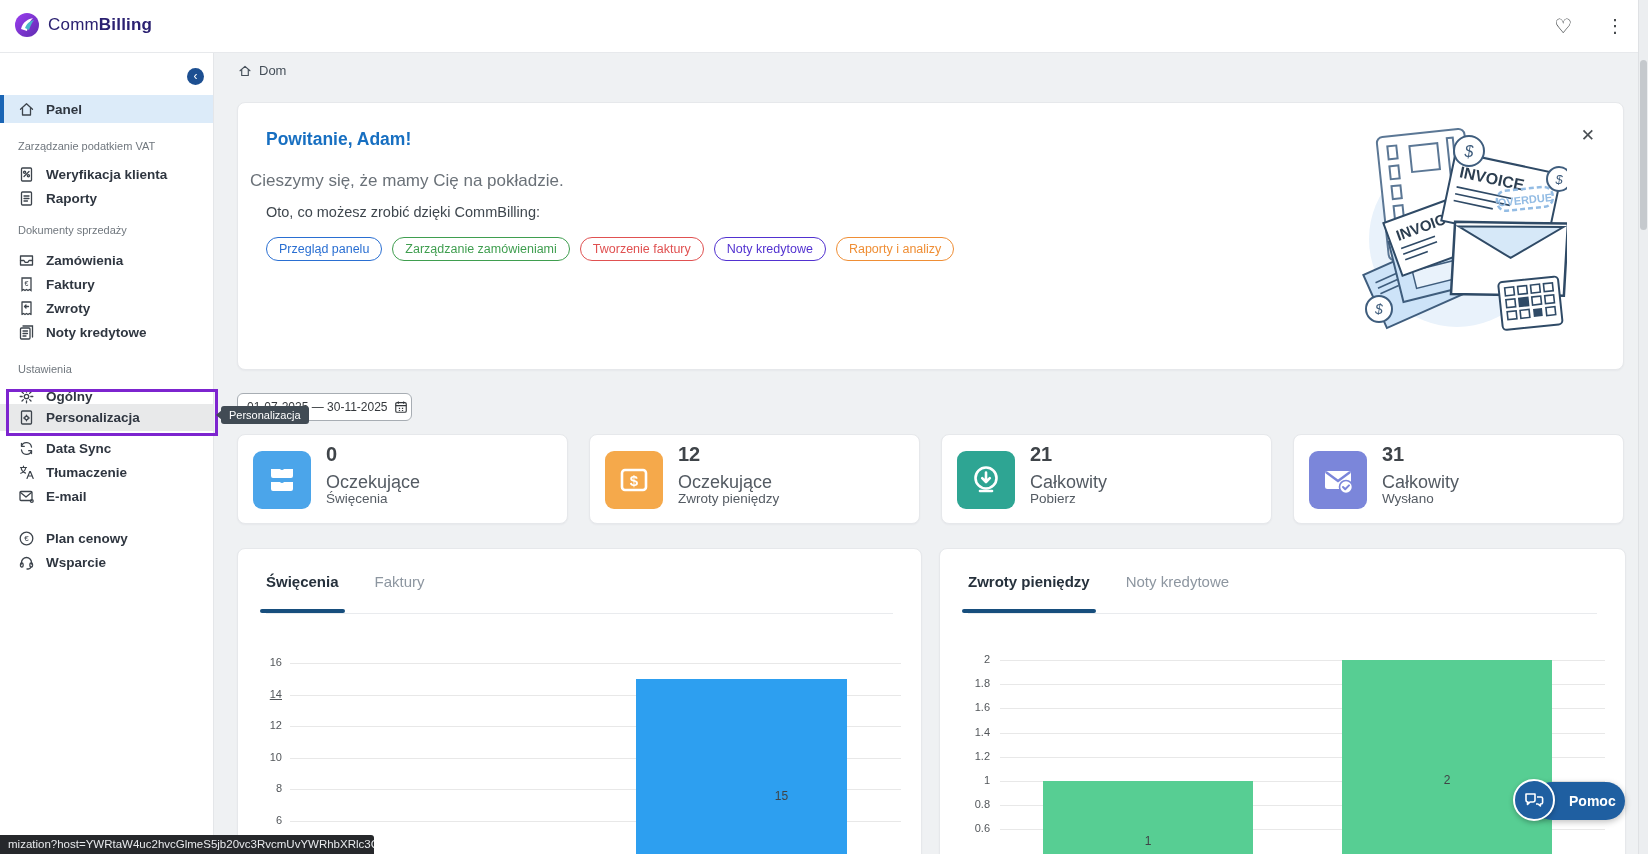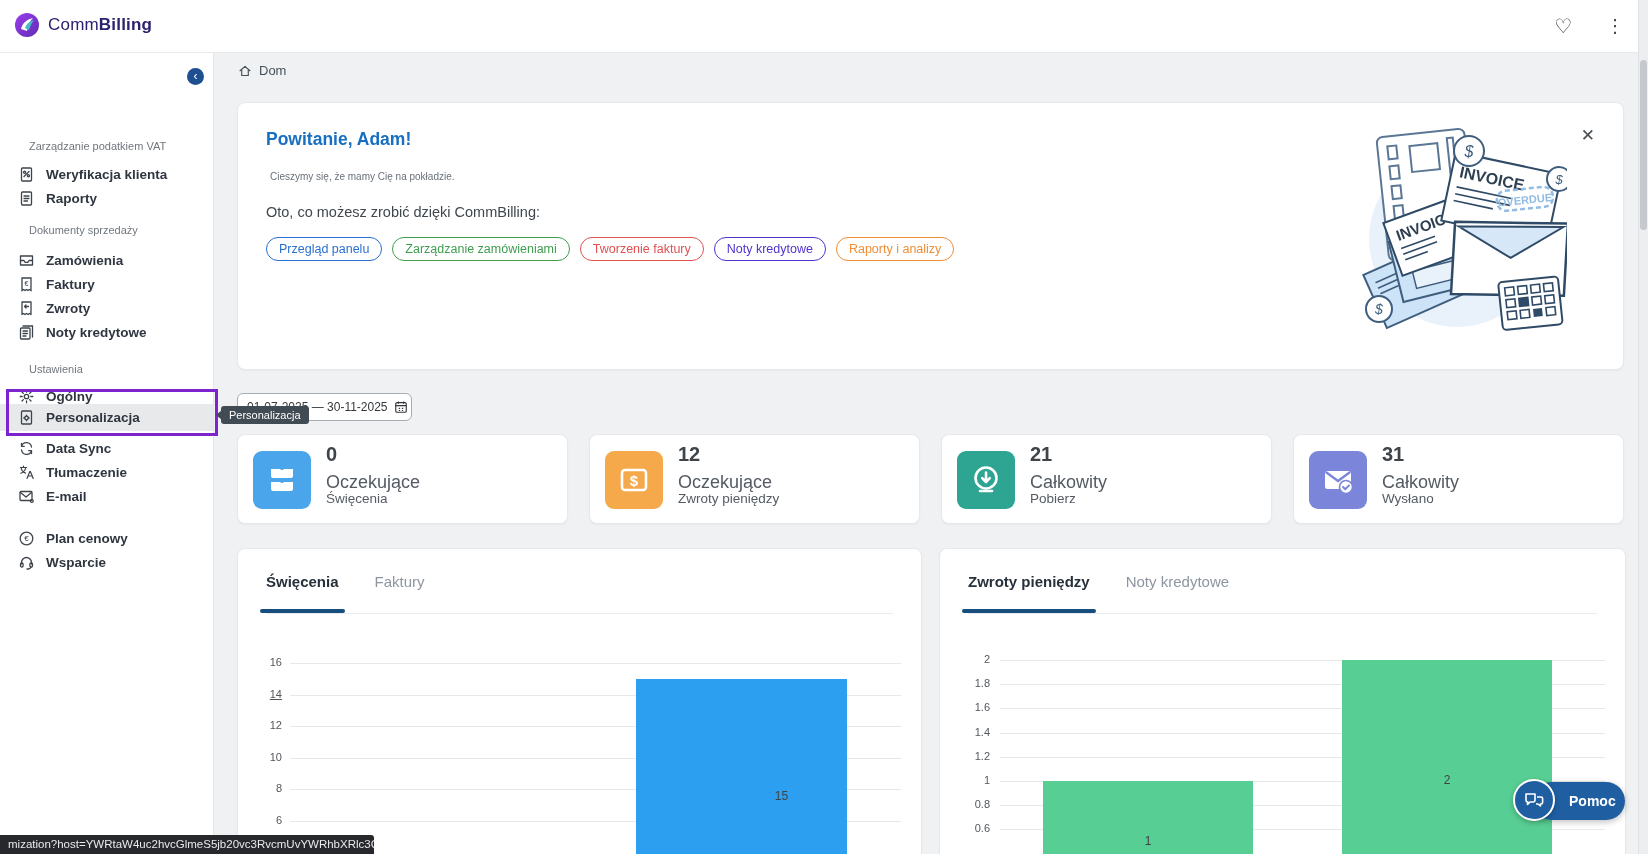--- a/index.html
+++ b/index.html
@@ -19,33 +19,33 @@
   .kebab{font-size:18px;line-height:1;cursor:pointer;}
   
   .sidebar{position:absolute;left:0;top:52px;width:213px;height:802px;background:#fff;border-right:1px solid #e4e6e9;z-index:10;}
   .collapse-btn{position:absolute;left:187px;top:16px;width:17px;height:17px;border-radius:50%;background:#1d4f91;color:#fff;
     font-size:12px;line-height:16px;text-align:center;cursor:pointer;z-index:12;}
   .srow{position:absolute;left:0;width:213px;height:25px;display:flex;align-items:center;padding-left:18px;box-sizing:border-box;gap:11px;cursor:pointer;}
   .srow .slabel{font-size:13.5px;color:#2f3640;font-weight:600;white-space:nowrap;}
   .srow.active{background:#dcebf9;height:28px;}
   .srow.active::before{content:"";position:absolute;left:0;top:0;bottom:0;width:4px;background:#1a65b5;}
   .srow.grayed{background:#e8e9ea;height:27px;}
-  .ssec{position:absolute;left:18px;font-size:11px;color:#70777e;white-space:nowrap;margin-left:11px;}
+  .ssec{position:absolute;left:18px;font-size:11px;color:#70777e;white-space:nowrap;}
   .sicon{width:17px;height:17px;flex:0 0 17px;display:inline-flex;}
   .sicon svg{width:17px;height:17px;}
   .hl-box{position:absolute;left:6px;top:389px;width:212px;height:47px;border:3px solid #7d24cf;box-sizing:border-box;z-index:15;background:transparent;}
   .tooltip{position:absolute;left:221px;top:406px;background:#414b54;color:#fff;font-size:11px;padding:3px 8px;border-radius:3px;z-index:16;white-space:nowrap;}
   .tooltip::before{content:"";position:absolute;left:-5px;top:50%;margin-top:-5px;border:5px solid transparent;border-left:none;border-right:6px solid #414b54;}
   
   .breadcrumb{position:absolute;left:238px;top:63px;display:flex;align-items:center;gap:7px;color:#454f59;font-size:13px;z-index:5;}
   
   .card{background:#fff;border:1px solid #e6e8eb;border-radius:8px;box-shadow:0 1px 2px rgba(20,30,40,.04);}
   .welcome{position:absolute;left:237px;top:102px;width:1387px;height:268px;box-sizing:border-box;}
   .w-title{position:absolute;left:28px;top:26px;font-size:17.5px;font-weight:700;color:#176fc1;}
-  .w-sub{position:absolute;left:32px;top:68px;font-size:10px;color:#6a7178;}
+  .w-sub{position:absolute;left:12px;top:68px;font-size:17px;color:#6a7178;}
   .w-intro{position:absolute;left:28px;top:101px;font-size:14.5px;font-weight:500;color:#3f474e;}
   .w-tags{position:absolute;left:28px;top:134px;display:flex;gap:10px;}
   .chip{display:inline-flex;align-items:center;height:22px;padding:0 12px;border:1px solid;border-radius:13px;font-size:12.5px;background:#fff;cursor:pointer;white-space:nowrap;}
   .w-close{position:absolute;right:28px;top:22px;font-size:17px;color:#4a4f54;cursor:pointer;}
   .w-illus{position:absolute;right:56px;top:16px;width:214px;height:218px;}
   
   .datepick{position:absolute;left:237px;top:393px;width:175px;height:28px;background:#fff;border:1px solid #a7adb3;border-radius:6px;
     display:flex;align-items:center;box-sizing:border-box;padding:0 9px;gap:6px;cursor:pointer;z-index:6;overflow:hidden;}
   .datepick .dtext{font-size:12px;color:#33373b;white-space:nowrap;}
   
@@ -100,20 +100,29 @@
   </div>
   <div class="top-icons">
     <span class="heart">♡</span>
     <span class="kebab">⋮</span>
   </div>
 </div>
 
 <div class="sidebar">
   <div class="collapse-btn">‹</div>
 
+  <div class="srow active" style="top:43px">
+    <span class="sicon">
+      <svg viewBox="0 0 17 17" fill="none" stroke="#3d444c" stroke-width="1.3" stroke-linecap="round" stroke-linejoin="round">
+          <path d="M2.5 8.2 8.5 2.8 14.5 8.2"></path>
+          <path d="M4.5 7.2 V14 H12.5 V7.2"></path>
+        </svg>
+    </span>
+    <span class="slabel">Panel</span>
+  </div>
 
   <div class="ssec" style="top:88px">Zarządzanie podatkiem VAT</div>
   <div class="srow" style="top:110px">
     <span class="sicon">
       <svg viewBox="0 0 17 17" fill="none" stroke="#3d444c" stroke-width="1.3" stroke-linecap="round">
           <rect x="3.5" y="2" width="10" height="13" rx="1"></rect>
           <path d="M6 10.5 L11 5.5"></path>
           <circle cx="6.6" cy="6.2" r="1.1"></circle>
           <circle cx="10.4" cy="9.8" r="1.1"></circle>
         </svg>

